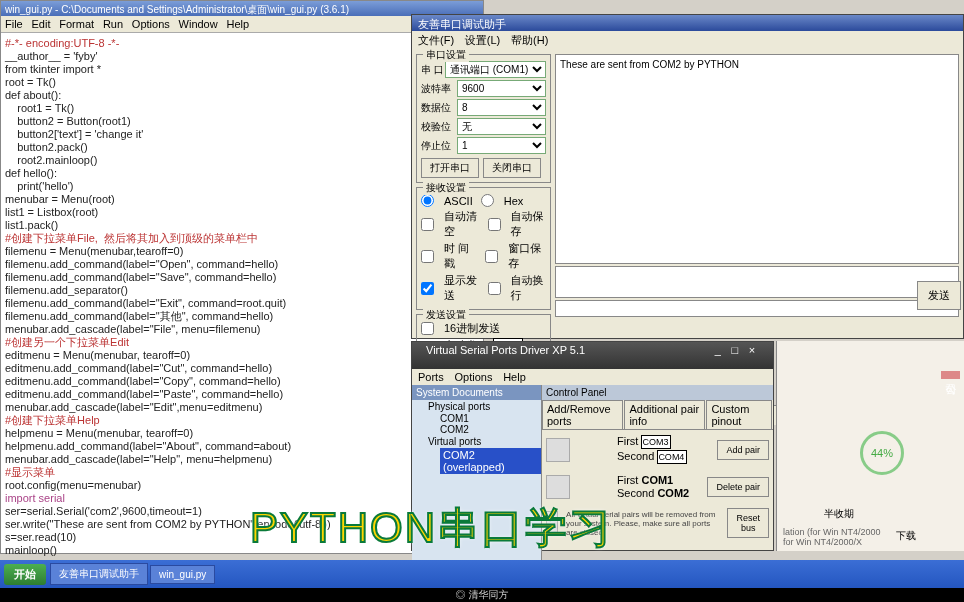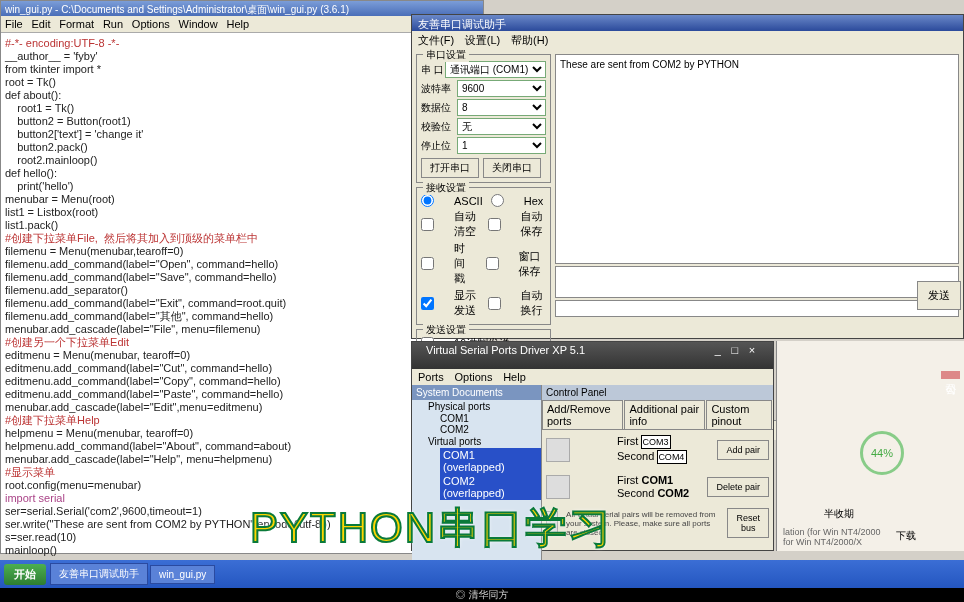--- a/index.html
+++ b/index.html
@@ -24,21 +24,21 @@
 .serial-left { width: 135px; }
 .serial-right { flex: 1; }
 .fieldset { border: 1px solid #888; padding: 4px; margin-bottom: 4px; position: relative; }
 .fieldset-label { position: absolute; top: -7px; left: 6px; background: #ece9d8; padding: 0 3px; font-size: 10px; }
 .cfg-row { display: flex; align-items: center; margin: 2px 0; }
 .cfg-row label { width: 36px; font-size: 10px; }
 .cfg-row select { flex: 1; font-size: 10px; height: 17px; background: #fff; border: 1px solid #7a7; }
 .btn-row { display: flex; gap: 4px; margin-top: 4px; }
 .btn { border: 1px solid #888; background: #ece9d8; padding: 2px 8px; font-size: 10px; cursor: pointer; }
 .chk-row { display: flex; gap: 8px; font-size: 10px; margin: 2px 0; }
-.chk-row label { display: flex; align-items: center; gap: 20px; }
+.chk-row label { display: flex; align-items: center; gap: 10px; }
 .rx-area { background: #fff; border: 1px solid #888; height: 210px; padding: 4px; font-size: 10px; }
 .tx-area { background: #fff; border: 1px solid #888; height: 32px; margin-top: 2px; }
 .send-btn { position: absolute; right: 2px; bottom: 28px; border: 1px solid #888; background: #ece9d8; padding: 6px 10px; font-size: 11px; }
 .combo-bar { background: #fff; border: 1px solid #888; height: 17px; margin-top: 2px; }
 .status-bar { background: #ece9d8; border-top: 1px solid #888; padding: 2px 4px; font-size: 10px; display: flex; }
 .status-bar span { flex: 1; }
 
 
 .vspd-win { position: absolute; left: 411px; top: 341px; width: 363px; height: 210px; background: #ece9d8; border: 1px solid #444; }
 .vspd-title { background: linear-gradient(#555,#333); color: #fff; padding: 2px 14px; font-size: 10px; display: flex; justify-content: space-between; height: 27px; }
@@ -222,21 +222,20 @@
     <span>Options</span>
     <span>Help</span>
   </div>
   <div class="vspd-body">
     <div class="vspd-tree">
       <div class="vspd-tree-hdr">System Documents</div>
       <div class="tree-item">Physical ports</div>
       <div class="tree-sub">COM1</div>
       <div class="tree-sub">COM2</div>
       <div class="tree-item">Virtual ports</div>
-      <div class="tree-sub"><span class="tree-sel1">COM1 (overlapped)</span></div>
       <div class="tree-sub"><span class="tree-sel2">COM2 (overlapped)</span></div>
     </div>
     <div class="vspd-panel">
       <div class="vspd-panel-hdr">Control Panel</div>
       <div class="tabs">
         <span>Add/Remove ports</span>
         <span>Additional pair info</span>
         <span>Custom pinout</span>
       </div>
       <div class="pair-row">

